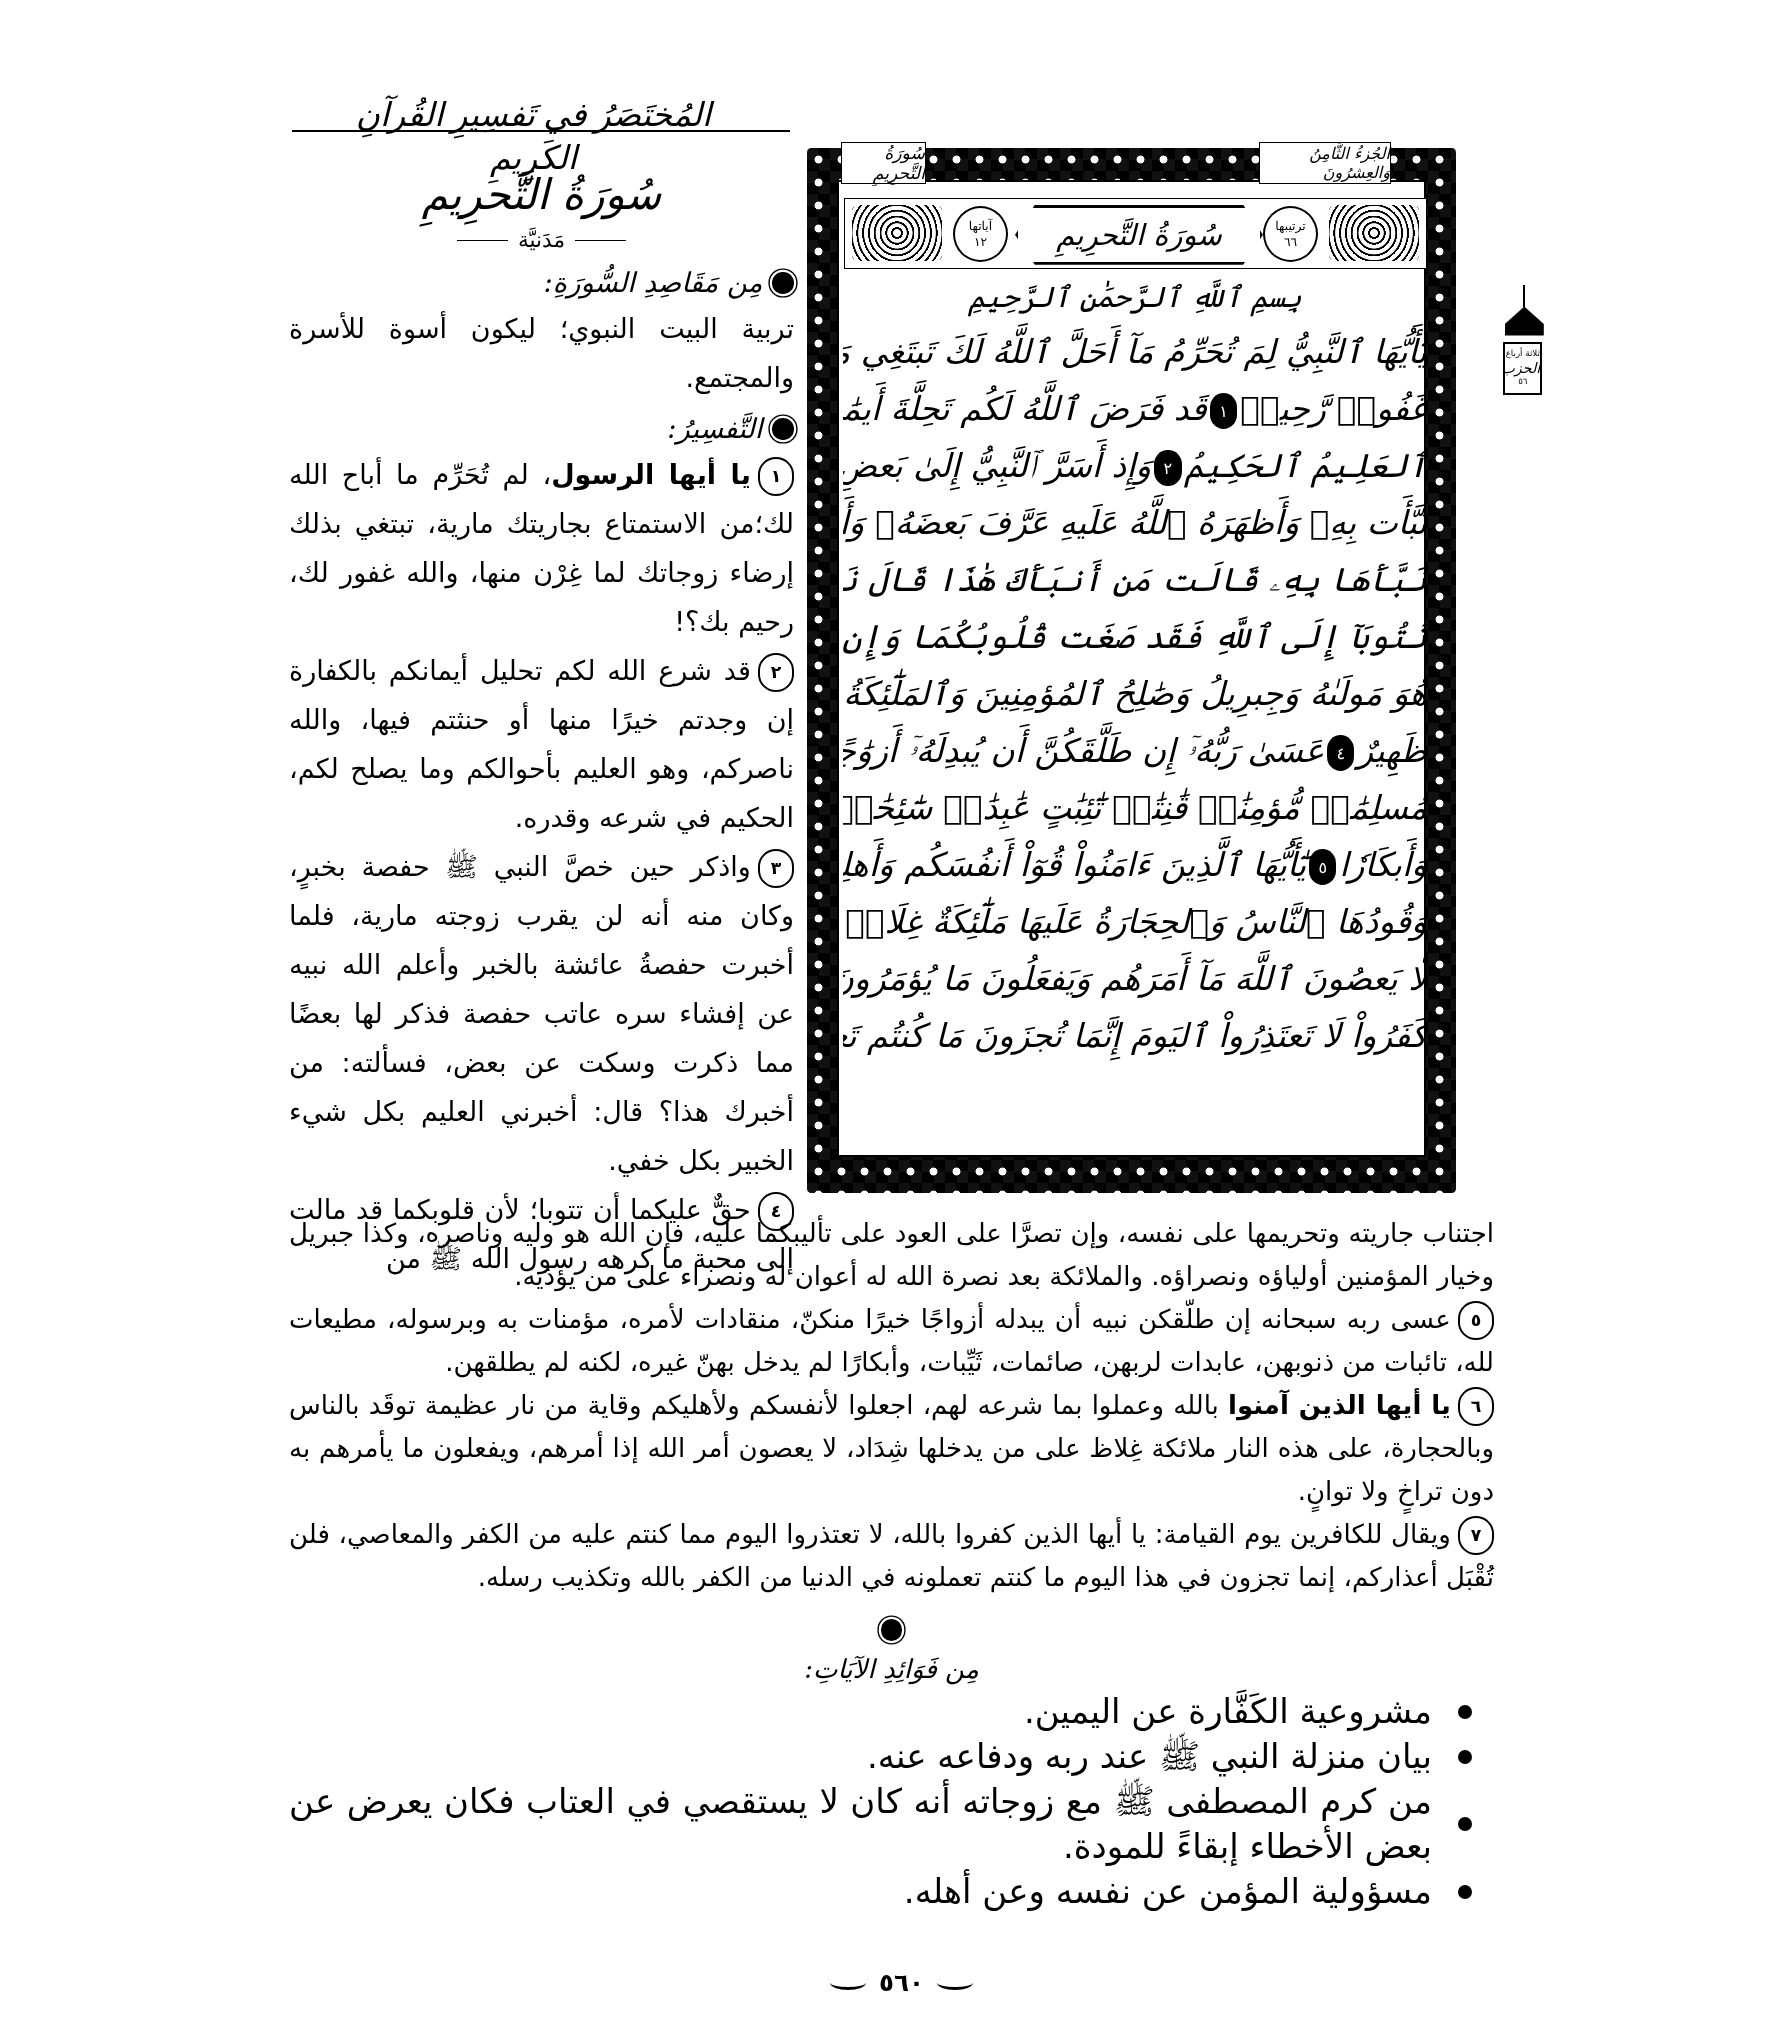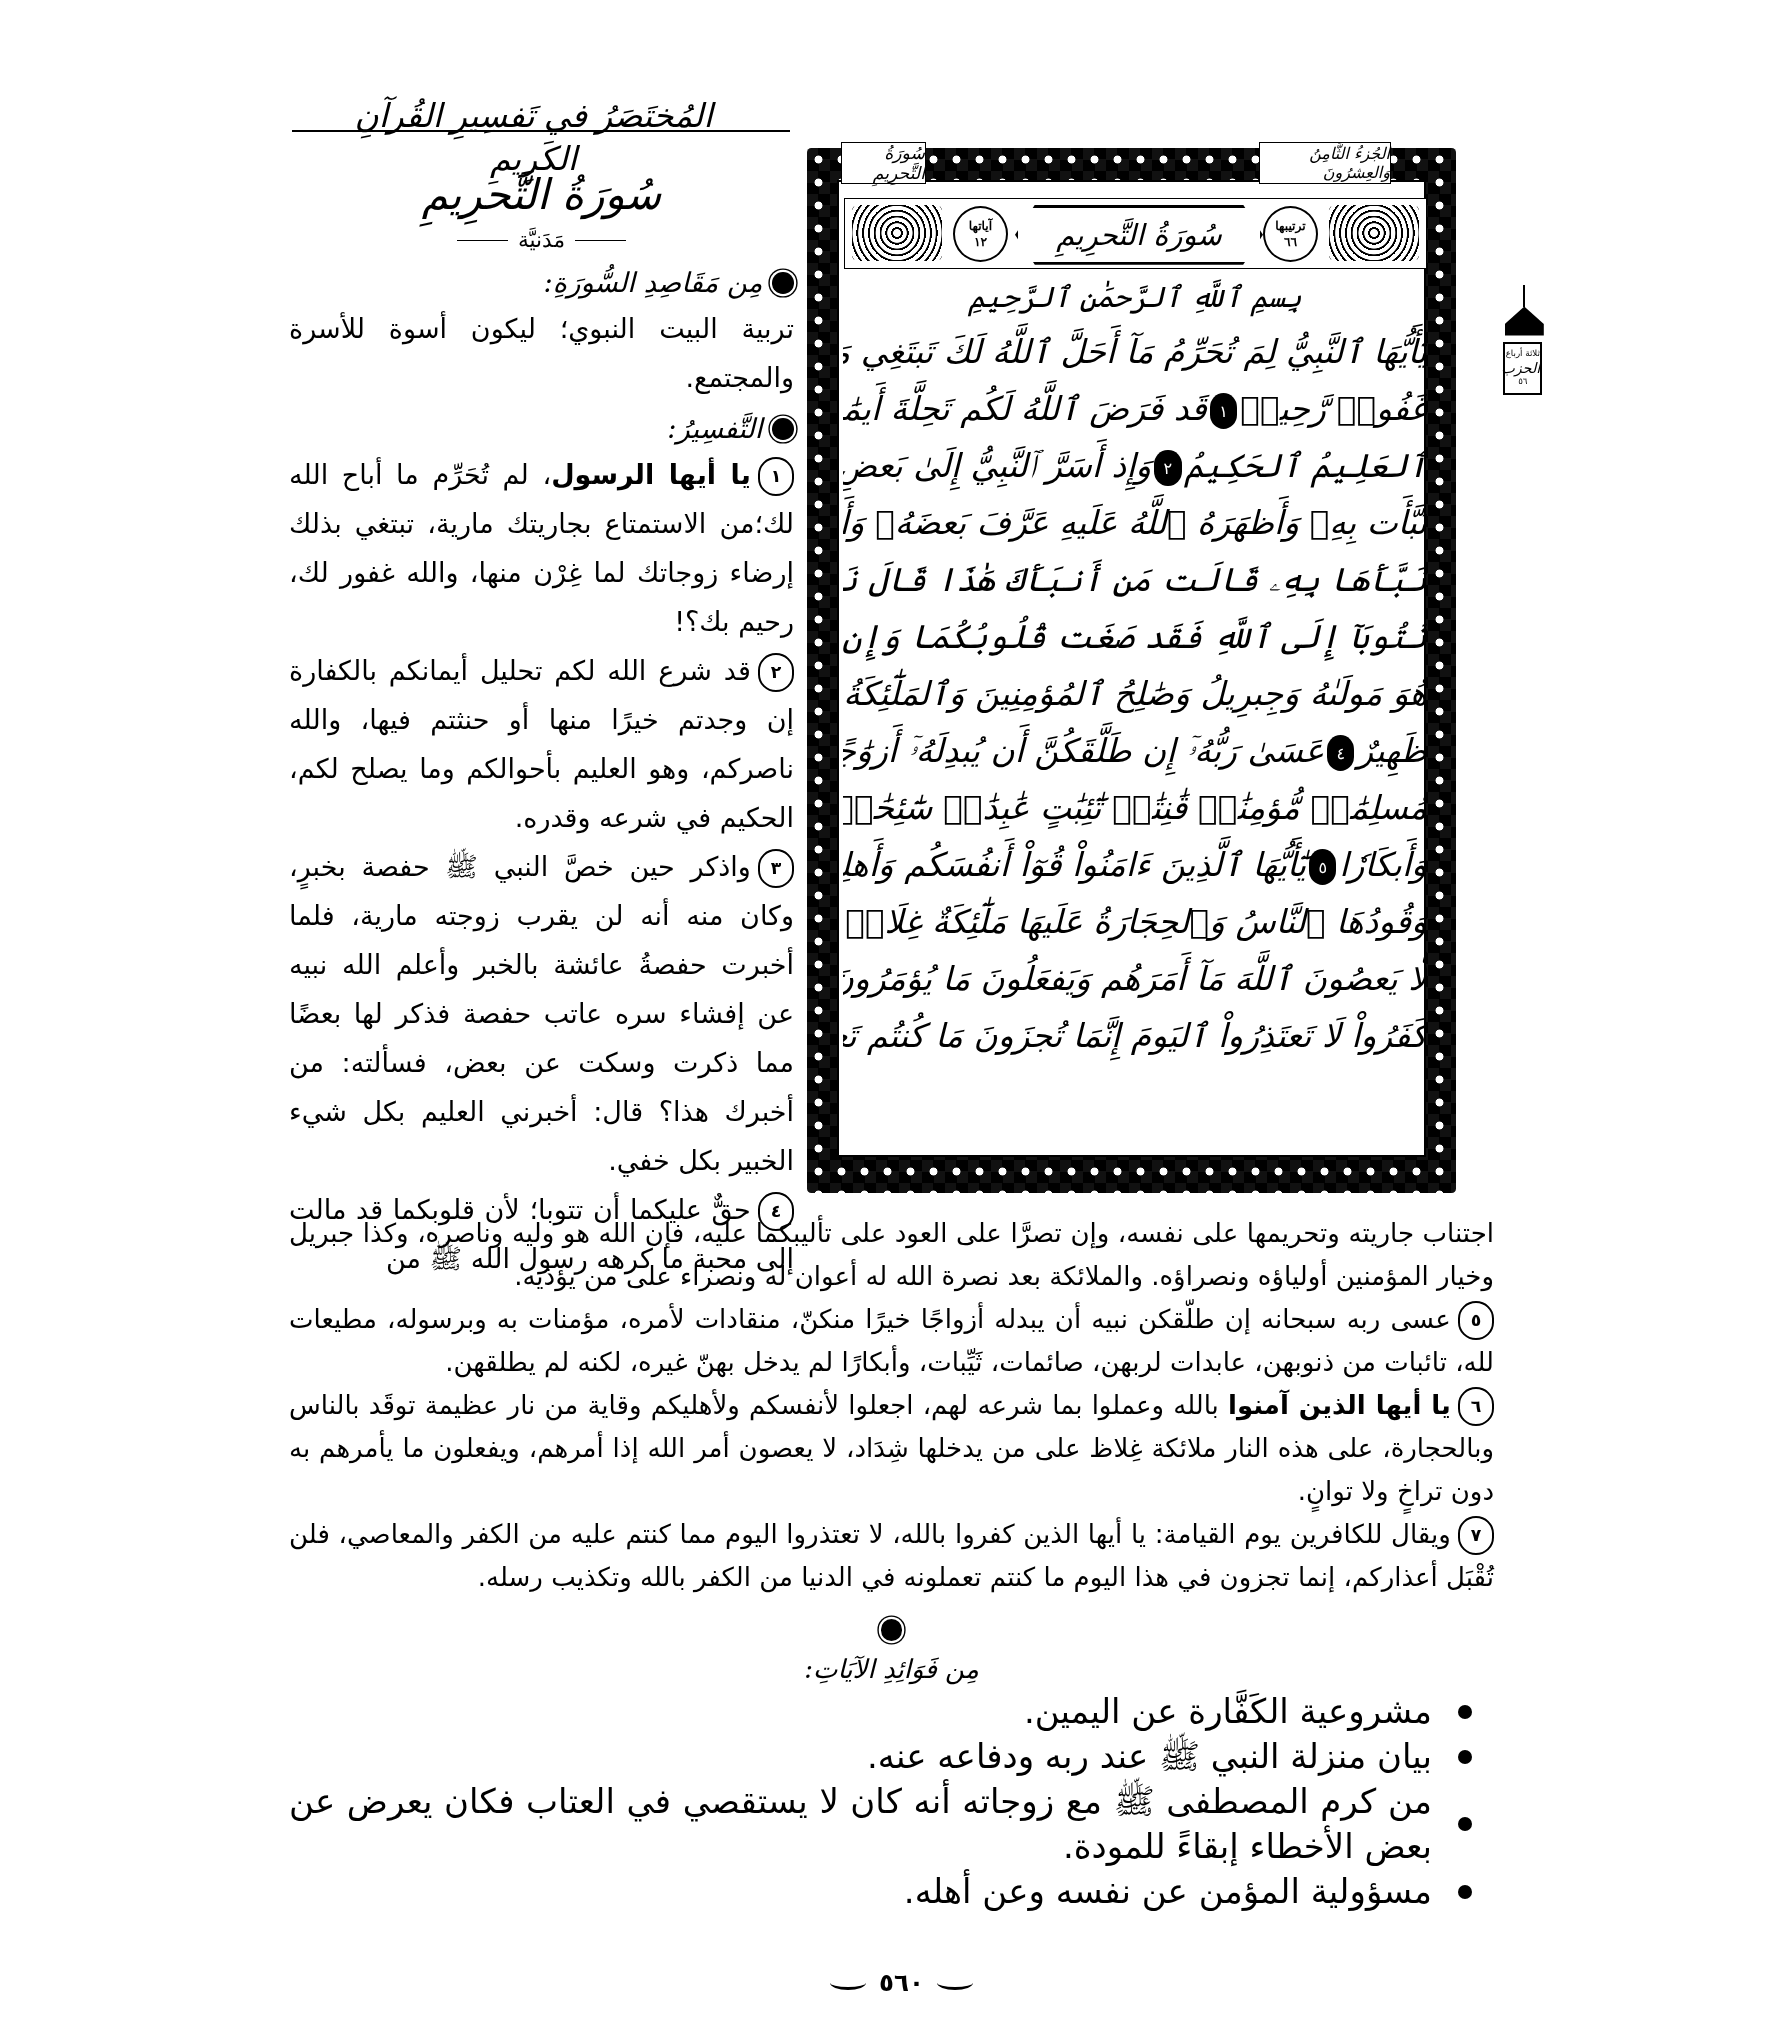--- a/index.html
+++ b/index.html
@@ -1,20 +1,20 @@
 <!DOCTYPE html>
 <html style="font-size:11.5px"><head>
 <meta charset="utf-8">
 <style>
   html, body { margin:0; padding:0; background:#ffffff; }
   body { width:1789px; height:2035px; position:relative; overflow:hidden; color:#000; font-family:"DejaVu Serif", serif; }
 
   
   .header-title { position:absolute; left:346px; top:94px; width:375px; text-align:center; direction:rtl;
-    font-family:Liberation Sans, sans-serif; font-size:33px; font-style:italic; line-height:43px; }
+    font-family:Liberation Serif, serif; font-size:33px; font-style:italic; line-height:43px; }
   .header-rule { position:absolute; left:292px; top:130px; width:498px; height:2.2px; background:#000; }
 
   
   .left-col { position:absolute; left:289px; top:162px; width:505px; direction:rtl; text-align:justify; }
   .surah-name { text-align:center; font-size:42px; line-height:58px; font-style:italic; margin-top:4.3px; }
   .surah-type { text-align:center; font-size:21.6px; line-height:32px; display:flex; justify-content:center; align-items:center; gap:10px; }
   .surah-type .dash { width:51px; height:1.4px; background:#000; display:inline-block; }
   .section-head { font-size:27.4px; line-height:42px; display:flex; align-items:center; gap:10px; margin-top:5.8px; font-style:italic; }
   .star-icon { width:21.6px; height:21.6px; border-radius:50%; background:#000; box-shadow:0 0 0 2.2px #fff, 0 0 0 3.6px #000; flex:none; display:inline-block; }
   .para { font-family:"DejaVu Sans", sans-serif; font-size:27px; line-height:49px; margin:0; }
@@ -34,21 +34,21 @@
   .tab-juz { position:absolute; left:1259px; top:142px; width:130px; height:40px; background:#fff; border:1.4px solid #000;
     font-size:16px; font-style:italic; display:flex; align-items:center; justify-content:center; direction:rtl; }
   .surah-banner { position:absolute; left:844px; top:198px; width:581px; height:69px; border:1.4px solid #000; background:#fff; }
   .banner-orn { position:absolute; top:5.8px; width:90px; height:56px;
     background:repeating-radial-gradient(circle at 50% 50%, #fff 0 3.6px, #000 4.3px 5.8px); border-radius:5.8px; }
   .banner-orn.l { left:7.2px; } .banner-orn.r { right:7.2px; }
   .banner-center { position:absolute; left:170px; top:5.8px; width:242px; height:54px; border:3.6px solid #000;
     clip-path:polygon(8% 0,92% 0,100% 50%,92% 100%,8% 100%,0 50%); background:#fff; display:flex; align-items:center; justify-content:center;
     font-size:29px; font-style:italic; direction:rtl; }
   .banner-medal { position:absolute; top:7.2px; width:51px; height:52px; border:2.9px solid #000; border-radius:50%; background:#fff;
-    display:flex; flex-direction:column; align-items:center; justify-content:center; font-size:12.3px; line-height:16px; direction:rtl;font-weight:bold; }
+    display:flex; flex-direction:column; align-items:center; justify-content:center; font-size:12.3px; line-height:16px; direction:rtl; }
   .banner-medal.l { left:108px; } .banner-medal.r { right:108px; }
 
   .quran-area { position:absolute; left:843px; top:271px; width:584px; direction:rtl; text-align:center; }
   .basmala { font-size:29px; line-height:52px; font-style:italic; }
   .quran-line { font-size:33px; line-height:57px; font-style:italic; text-align:justify; text-align-last:justify; white-space:nowrap; overflow:hidden; }
   .ayah-marker { display:inline-flex; align-items:center; justify-content:center; width:27.4px; height:36px; background:#000; color:#fff;
     border-radius:50%/40%; font-size:16px; font-style:normal; vertical-align:middle; margin:0 2.9px; }
 
   
   .hizb { position:absolute; left:1499px; top:285px; width:51px; height:108px; }

